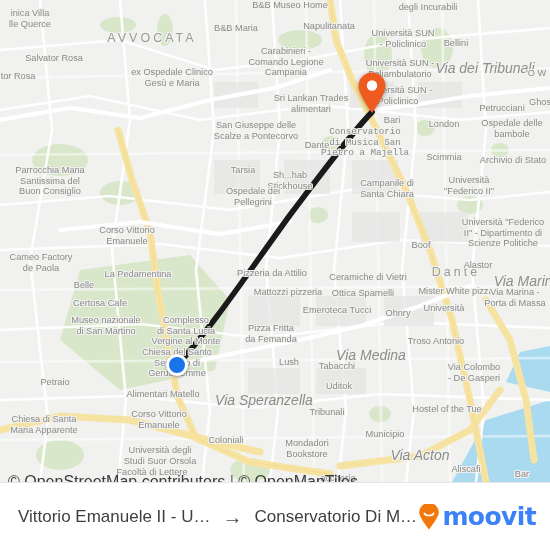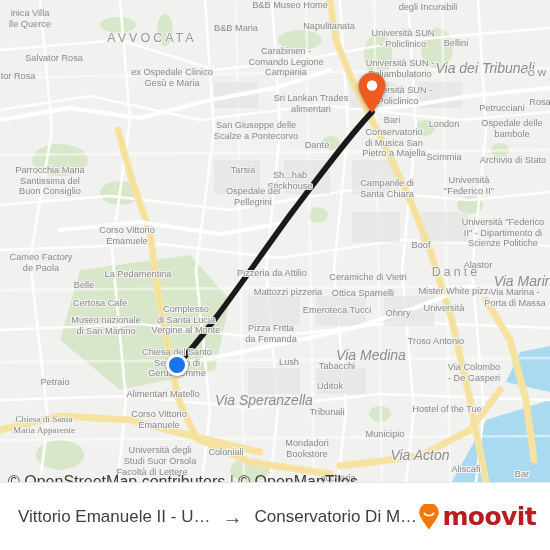--- a/index.html
+++ b/index.html
@@ -128,21 +128,21 @@
     margin-left: auto;
     display: flex;
     align-items: center;
     gap: 1px;
     padding-right: 4px;
   }
   #brand-mark { display: block; }
   #brand-name {
     font-size: 25px;
     font-weight: bold;
-    color: #b91c1c;
+    color: #3b82f6;
     letter-spacing: -0.6px;
     font-family: "DejaVu Sans", sans-serif;
   }
 </style>
 </head>
 <body>
 
 <div id="app">
 
   <div id="map">
@@ -268,26 +268,26 @@
         <div class="map-label poi" style="left: 403px; top: 38px;">Università SUN
 - Policlinico</div>
         <div class="map-label poi" style="left: 456px; top: 43px;">Bellini</div>
         <div class="map-label poi" style="left: 400px; top: 68px;">Università SUN -
 Poliambulatorio</div>
         <div class="map-label poi" style="left: 398px; top: 95px;">Università SUN -
 Policlinico</div>
         <div class="map-label street" style="left: 485px; top: 68px;">Via dei Tribunali</div>
         <div class="map-label poi" style="left: 536px; top: 73px;">'O W</div>
         <div class="map-label poi" style="left: 502px; top: 108px;">Petrucciani</div>
-        <div class="map-label poi" style="left: 540px; top: 102px;">Rosa</div>
+        <div class="map-label poi" style="left: 540px; top: 102px;">Ghos</div>
         <div class="map-label poi" style="left: 392px; top: 120px;">Bari</div>
         <div class="map-label poi" style="left: 444px; top: 124px;">London</div>
         <div class="map-label poi" style="left: 512px; top: 128px;">Ospedale delle
 bambole</div>
-        <div class="map-label poi" style="left: 394px; top: 143px;">Conservatorio
+        <div class="map-label poi" style="left: 365px; top: 143px; font-family: Liberation Mono, monospace;">Conservatorio
 di Musica San
 Pietro a Majella</div>
         <div class="map-label poi" style="left: 317px; top: 145px;">Dante</div>
         <div class="map-label poi" style="left: 243px; top: 170px;">Tarsia</div>
         <div class="map-label poi" style="left: 444px; top: 157px;">Scimmia</div>
         <div class="map-label poi" style="left: 513px; top: 160px;">Archivio di Stato</div>
         <div class="map-label poi" style="left: 290px; top: 180px;">Sh...hab
 Stickhouse</div>
         <div class="map-label poi" style="left: 387px; top: 188px;">Campanile di
 Santa Chiara</div>
@@ -315,47 +315,47 @@
         <div class="map-label poi" style="left: 363px; top: 293px;">Ottica Sparnelli</div>
         <div class="map-label poi" style="left: 456px; top: 291px;">Mister White pizza</div>
         <div class="map-label street" style="left: 527px; top: 281px;">Via Marina</div>
         <div class="map-label poi" style="left: 337px; top: 310px;">Emeroteca Tucci</div>
         <div class="map-label poi" style="left: 444px; top: 308px;">Università</div>
         <div class="map-label poi" style="left: 515px; top: 297px;">Via Marina -
 Porta di Massa</div>
         <div class="map-label poi" style="left: 398px; top: 313px;">Ohnry</div>
         <div class="map-label poi" style="left: 84px; top: 285px;">Belle</div>
         <div class="map-label poi" style="left: 100px; top: 303px;">Certosa Cafe</div>
-        <div class="map-label poi" style="left: 186px; top: 320px;">Complesso
+        <div class="map-label poi" style="left: 186px; top: 331px;">Complesso
 di Santa Lucia
 Vergine al Monte</div>
         <div class="map-label poi" style="left: 106px; top: 325px;">Museo nazionale
 di San Martino</div>
         <div class="map-label poi" style="left: 271px; top: 333px;">Pizza Fritta
 da Femanda</div>
         <div class="map-label poi" style="left: 436px; top: 341px;">Troso Antonio</div>
         <div class="map-label poi" style="left: 55px; top: 382px;">Petraio</div>
         <div class="map-label poi" style="left: 177px; top: 363px;">Chiesa del Santo
 Sepolcro di
 Gerusalemme</div>
         <div class="map-label poi" style="left: 289px; top: 362px;">Lush</div>
         <div class="map-label poi" style="left: 337px; top: 366px;">Tabacchi</div>
-        <div class="map-label poi" style="left: 330px; top: 386px;">Uditok</div>
+        <div class="map-label poi" style="left: 339px; top: 386px;">Uditok</div>
         <div class="map-label street" style="left: 371px; top: 355px;">Via Medina</div>
         <div class="map-label poi" style="left: 474px; top: 372px;">Via Colombo
 - De Gasperi</div>
         <div class="map-label street" style="left: 264px; top: 400px;">Via Speranzella</div>
         <div class="map-label poi" style="left: 163px; top: 394px;">Alimentari Matello</div>
         <div class="map-label poi" style="left: 327px; top: 412px;">Tribunali</div>
         <div class="map-label poi" style="left: 447px; top: 409px;">Hostel of the Tue</div>
-        <div class="map-label poi" style="left: 44px; top: 424px; font-family: Liberation Serif, serif;">Chiesa di Santa
+        <div class="map-label poi" style="left: 44px; top: 424px;">Chiesa di Santa
 Maria Apparente</div>
         <div class="map-label poi" style="left: 159px; top: 419px;">Corso Vittorio
 Emanuele</div>
-        <div class="map-label poi" style="left: 226px; top: 452px;">Coloniali</div>
+        <div class="map-label poi" style="left: 226px; top: 440px;">Coloniali</div>
         <div class="map-label poi" style="left: 385px; top: 434px;">Municipio</div>
         <div class="map-label poi" style="left: 307px; top: 448px;">Mondadori
 Bookstore</div>
         <div class="map-label poi" style="left: 160px; top: 455px;">Università degli
 Studi Suor Orsola</div>
         <div class="map-label street" style="left: 420px; top: 455px;">Via Acton</div>
         <div class="map-label poi" style="left: 466px; top: 469px;">Aliscafi</div>
         <div class="map-label poi" style="left: 522px; top: 474px;">Bar</div>
         <div class="map-label poi" style="left: 338px; top: 478px;">acchería</div>
         <div class="map-label poi" style="left: 152px; top: 472px;">Facoltà di Lettere</div>

